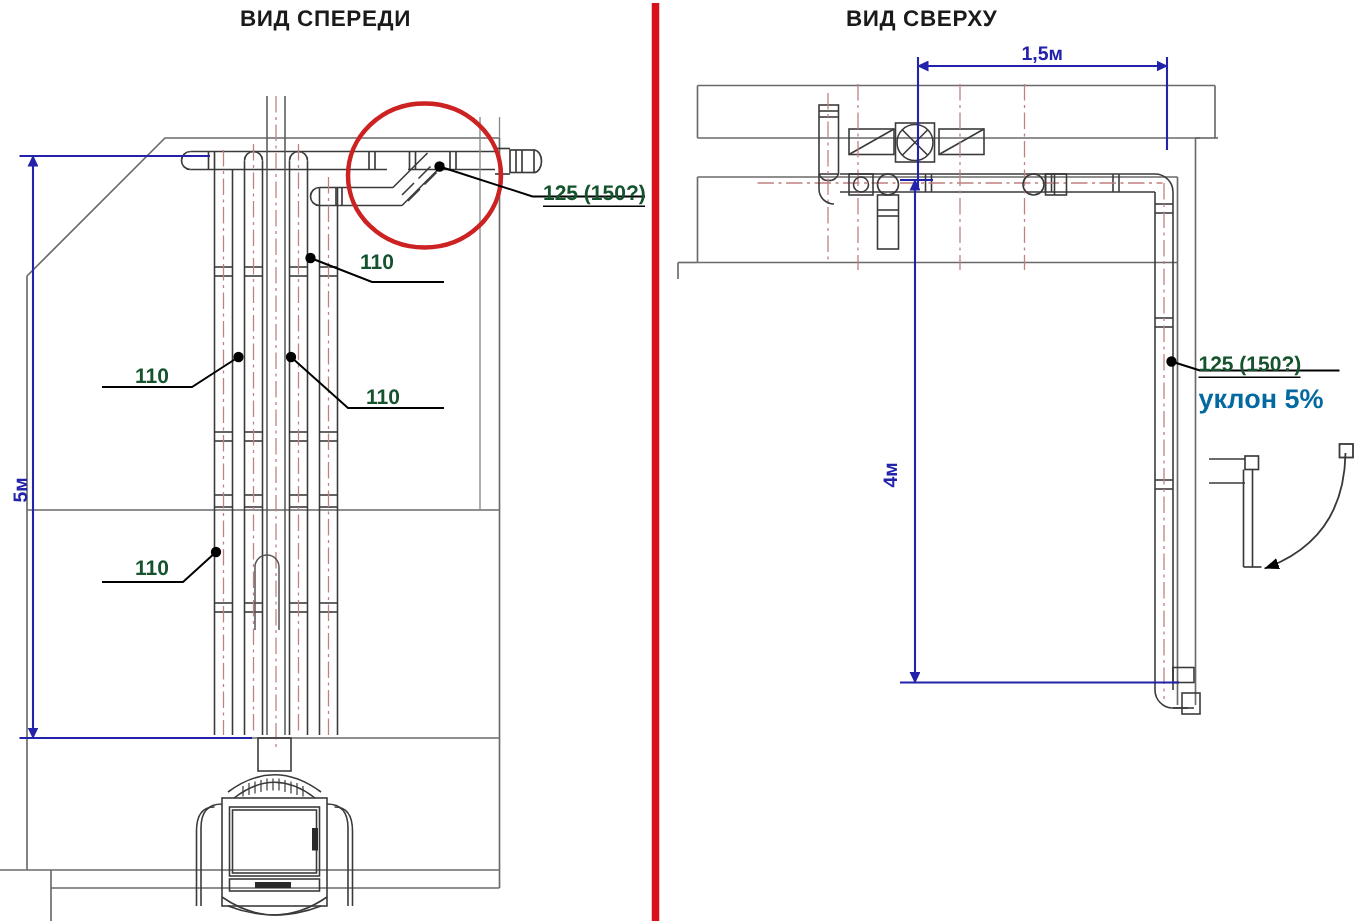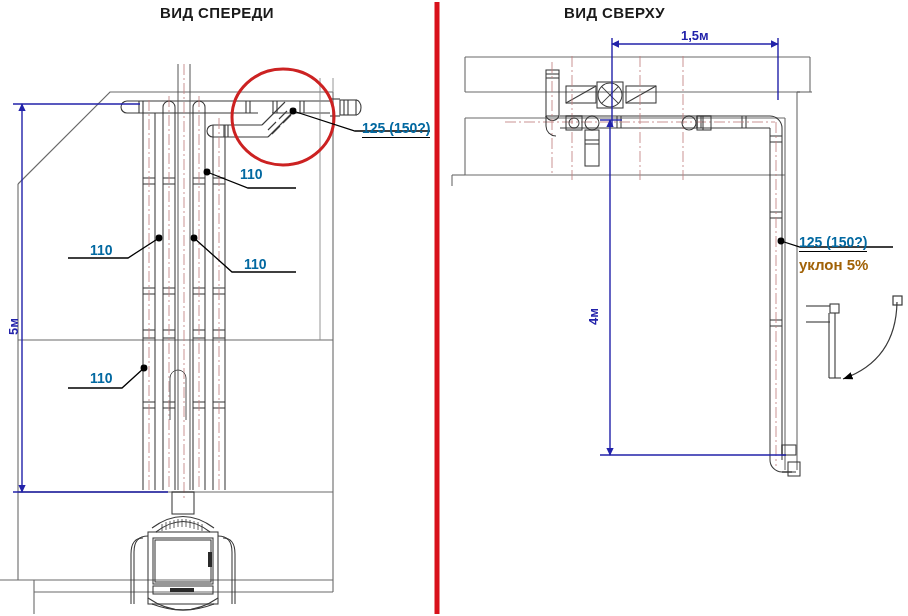--- a/index.html
+++ b/index.html
@@ -41,29 +41,29 @@
   }
   .dim-label.rot {
     transform: rotate(-90deg);
     transform-origin: left top;
   }
   .callout {
     position: absolute;
     font-family: "Liberation Sans", sans-serif;
     font-weight: bold;
     font-size: 14px;
-    color: #0369a1;
+    color: #14532d;
     white-space: nowrap;
   }
   .callout-red {
     position: absolute;
     font-family: "Liberation Sans", sans-serif;
     font-weight: bold;
-    font-size: 15px;
-    color: #a16207;
+    font-size: 18px;
+    color: #0369a1;
     white-space: nowrap;
   }
 </style>
 </head>
 <body>
 
 <div id="canvas">
 
   <svg width="908" height="616" viewBox="0 0 908 616">
     <defs>

